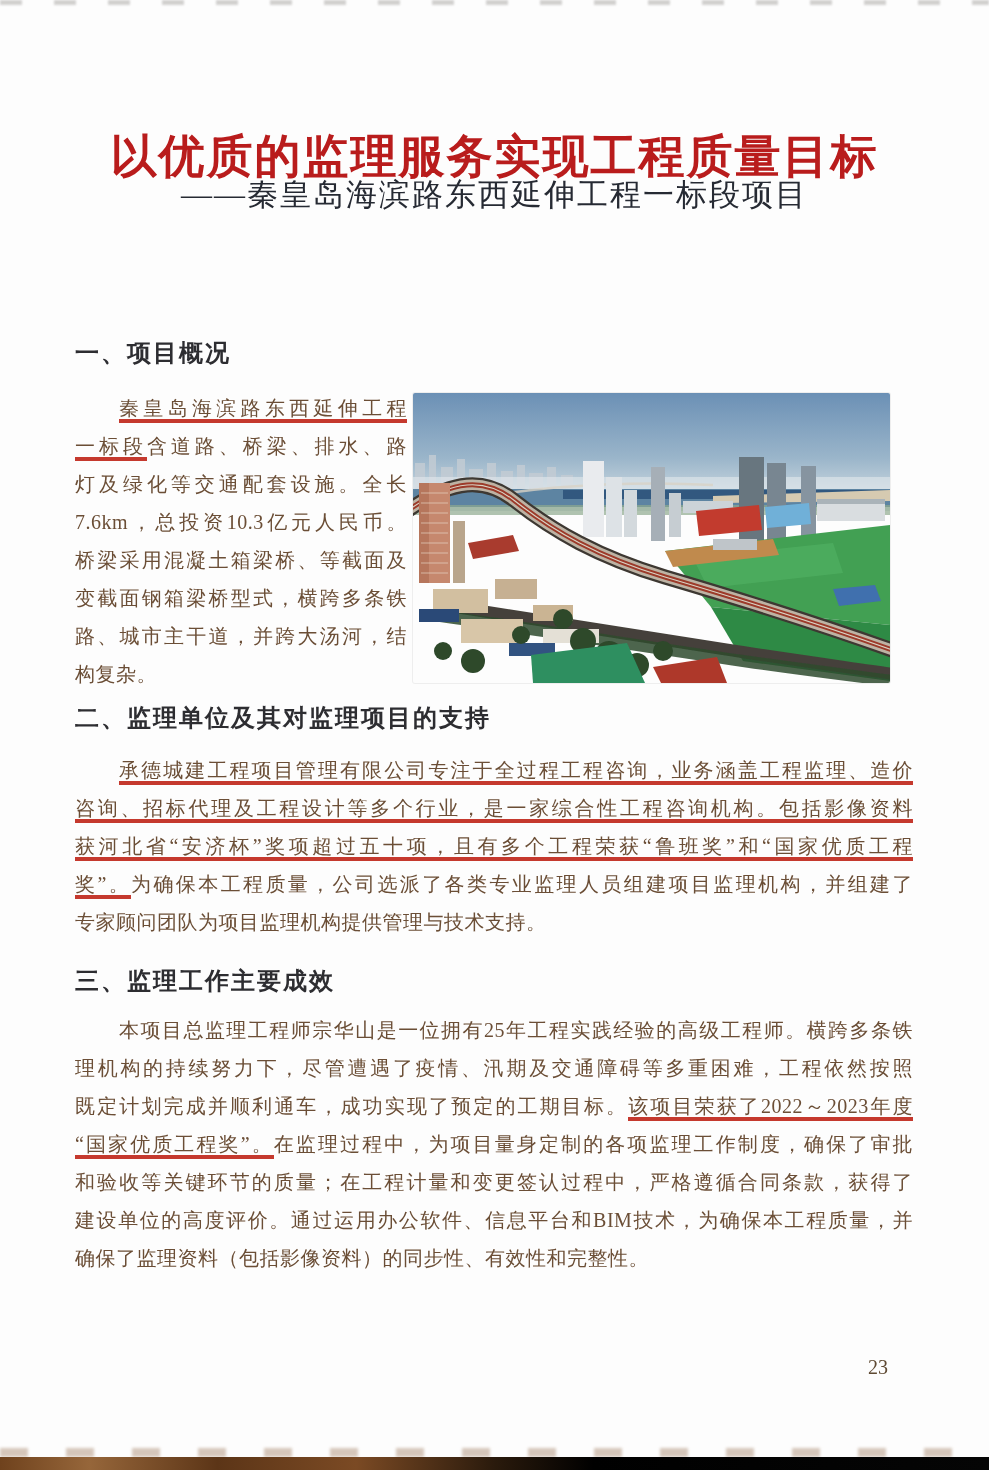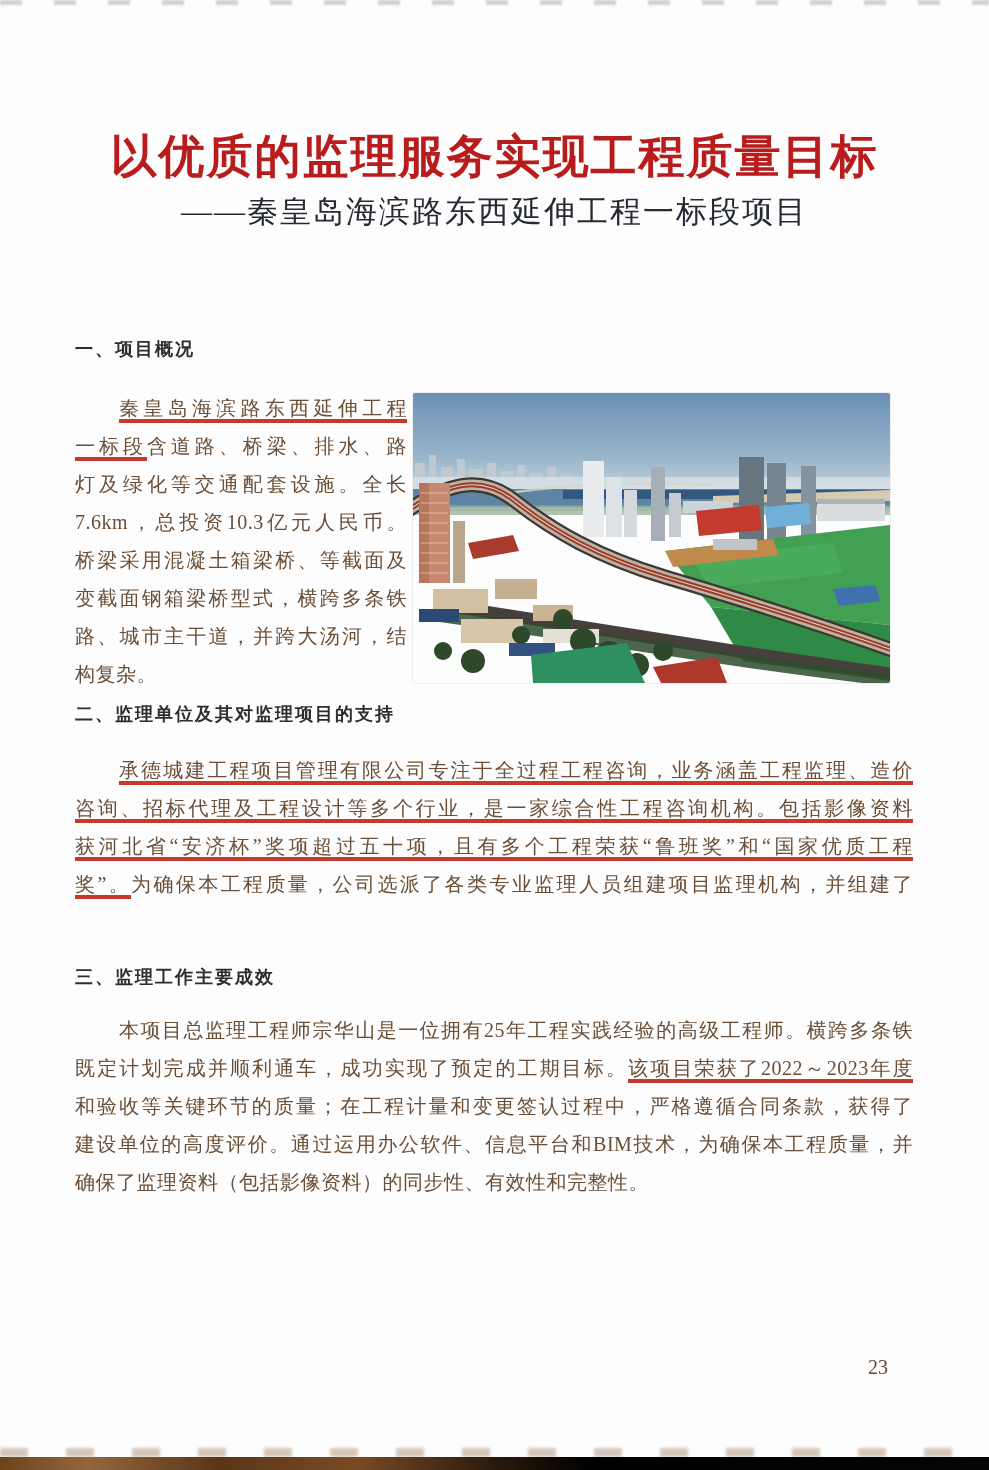--- a/index.html
+++ b/index.html
@@ -10,24 +10,24 @@
     background:repeating-linear-gradient(90deg,rgba(62,56,50,.45) 0 22px,transparent 22px 54px);
     filter:blur(1px);opacity:.5;}
   .scan-specks{position:absolute;left:0;bottom:13px;width:100%;height:9px;
     background:repeating-linear-gradient(90deg,rgba(122,72,32,.55) 0 28px,transparent 28px 66px);
     filter:blur(1.6px);opacity:.55;}
   .scan-bottom{position:absolute;left:0;bottom:0;width:100%;height:13px;
     background:linear-gradient(90deg,#6f421d 0%,#96663a 9%,#5c3517 22%,#7b4a24 36%,#2a1a0c 50%,#000 60%,#050505 100%);}
   
   .title{position:absolute;top:126px;left:0;width:100%;margin:0;text-align:center;
     font-size:46px;font-weight:bold;color:#b91c1c;letter-spacing:2px;}
-  .subtitle{position:absolute;top:191px;left:0;width:100%;text-align:center;
+  .subtitle{position:absolute;top:174px;left:0;width:100%;text-align:center;
     font-size:31px;color:#262a33;letter-spacing:2px;}
   .h2{position:absolute;left:75px;margin:0;font-family:"Liberation Sans","DejaVu Sans",sans-serif;
-    font-weight:bold;font-size:18px;color:#2d2d31;letter-spacing:2px;}
+    font-weight:bold;font-size:24px;color:#2d2d31;letter-spacing:2px;}
   .s1h{top:337px}.s2h{top:702px}.s3h{top:965px}
   
   .col{position:absolute;left:75px;top:390px;width:332px;}
   .para{position:absolute;left:75px;width:838px;}
   .s2p{top:752px}.s3p{top:1012px}
   .ln{height:38px;line-height:36px;font-size:20px;color:#6b4e36;letter-spacing:.5px;
       text-align:justify;text-align-last:justify;white-space:nowrap;overflow:hidden;}
   .ln.last{text-align-last:left;}
   .ind{text-indent:44px;}
   .u{border-bottom:4px solid #c5392e;}
@@ -166,27 +166,30 @@
     </svg>
   </figure>
 
   <h2 class="h2 s2h">二、监理单位及其对监理项目的支持</h2>
 
   <div class="para s2p">
     <div class="ln ind"><span class="u">承德城建工程项目管理有限公司专注于全过程工程咨询，业务涵盖工程监理、造价</span></div>
     <div class="ln"><span class="u">咨询、招标代理及工程设计等多个行业，是一家综合性工程咨询机构。包括影像资料</span></div>
     <div class="ln"><span class="u">获河北省“安济杯”奖项超过五十项，且有多个工程荣获“鲁班奖”和“国家优质工程</span></div>
     <div class="ln"><span class="u">奖”。</span><span>为确保本工程质量，公司选派了各类专业监理人员组建项目监理机构，并组建了</span></div>
+    <div class="ln last">专家顾问团队为项目监理机构提供管理与技术支持。</div>
   </div>
 
   <h2 class="h2 s3h">三、监理工作主要成效</h2>
 
   <div class="para s3p">
     <div class="ln ind">本项目总监理工程师宗华山是一位拥有25年工程实践经验的高级工程师。横跨多条铁</div>
+    <div class="ln">理机构的持续努力下，尽管遭遇了疫情、汛期及交通障碍等多重困难，工程依然按照</div>
     <div class="ln"><span>既定计划完成并顺利通车，成功实现了预定的工期目标。</span><span class="u">该项目荣获了2022～2023年度</span></div>
+    <div class="ln"><span class="u">“国家优质工程奖”。</span><span>在监理过程中，为项目量身定制的各项监理工作制度，确保了审批</span></div>
     <div class="ln">和验收等关键环节的质量；在工程计量和变更签认过程中，严格遵循合同条款，获得了</div>
     <div class="ln">建设单位的高度评价。通过运用办公软件、信息平台和BIM技术，为确保本工程质量，并</div>
     <div class="ln last">确保了监理资料（包括影像资料）的同步性、有效性和完整性。</div>
   </div>
 
   <div class="pageno">23</div>
 
   <div class="scan-specks"></div>
   <div class="scan-bottom"></div>
 </div>

